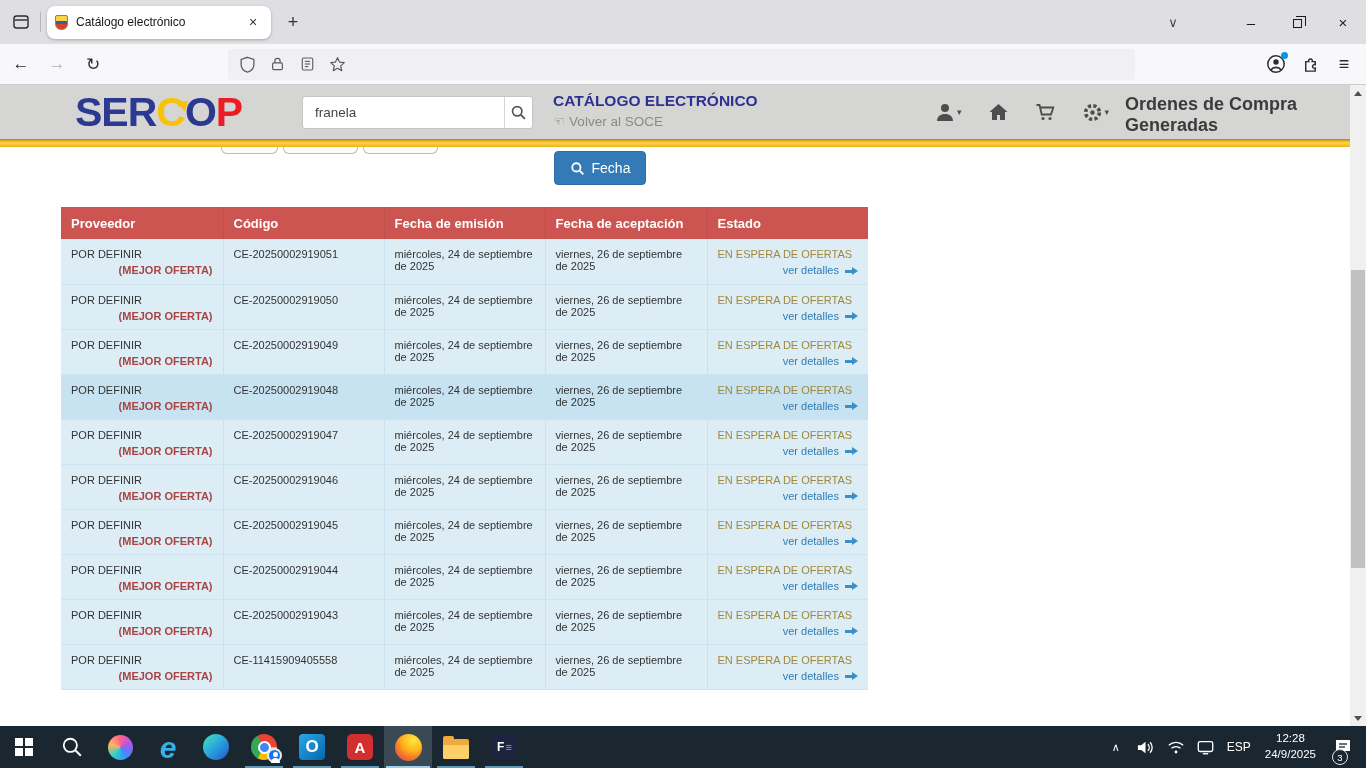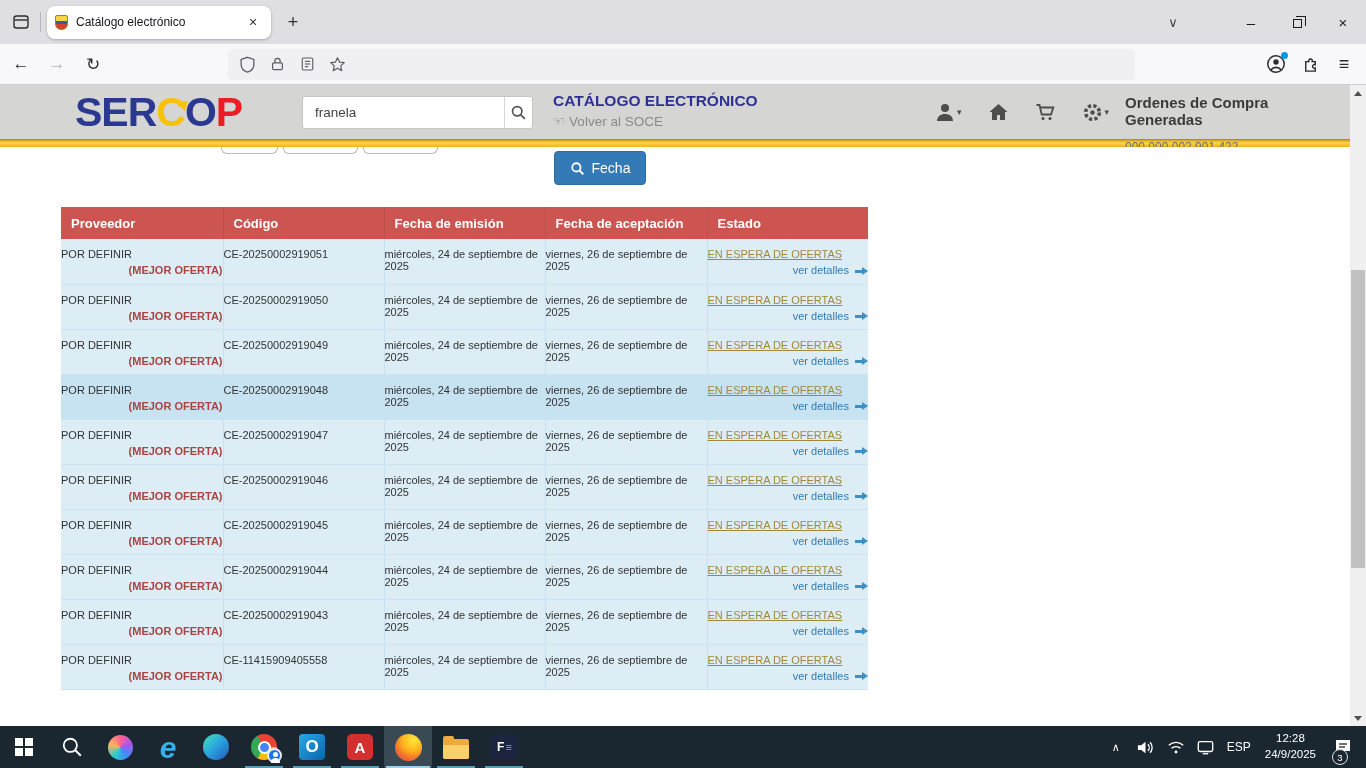--- a/index.html
+++ b/index.html
@@ -43,39 +43,39 @@
   .hdr-search { position:absolute; left:302px; top:11px; width:231px; height:33px; background:#fff; border:1px solid #c5c5c5; border-radius:3px; display:flex; }
   .hdr-search input { flex:1; border:none; outline:none; font-size:13.5px; color:#444; padding:4px 12px; font-family:"Liberation Sans", sans-serif; background:transparent; }
   .hdr-search-btn { width:38px; border-left:1px solid #d5d5d5; display:flex; align-items:center; justify-content:center; }
   .hdr-title-block { position:absolute; left:553px; top:7px; }
   .hdr-title { font-size:15.5px; font-weight:bold; color:#2e3192; }
   .hdr-sub { font-size:13.5px; color:#8a8a8a; margin-top:3px; display:flex; align-items:center; gap:4px; }
   .hdr-icons { position:absolute; left:935px; top:0; height:54px; display:flex; align-items:center; }
   .hdr-ic-btn { display:flex; align-items:center; justify-content:center; margin-right:26px; color:#4d4d4d; }
   .caret { font-size:9px; color:#4d4d4d; margin-left:2px; }
   .orders-block { position:absolute; left:1125px; top:9px; width:215px; }
-  .orders-label { font-size:15px; font-weight:bold; color:#3b3b3b; }
+  .orders-label { font-size:18px; font-weight:bold; color:#3b3b3b; }
   .orders-number { font-size:12px; color:#6d6d6d; margin-top:12px; }
 
   .yellow-bar { height:8px; background:linear-gradient(#d99c10, #fbd44c 40%, #edb41d); border-top:1px solid #c18c08; }
 
   
   .content { position:relative; height:579px; background:#fff; }
   .cutoff-btn { position:absolute; top:0; height:7px; background:#fdfdfd; border:1px solid #bbb; border-top:none; border-radius:0 0 6px 6px; }
   .buscar-btn { position:absolute; left:554px; top:4px; width:92px; height:34px; background:#337ab7; border:1px solid #2e6da4; border-radius:4px; color:#fff; font-size:14px; display:flex; align-items:center; justify-content:center; gap:7px; }
 
   table.orders { position:absolute; left:61px; top:60px; width:807px; border-collapse:collapse; table-layout:fixed; }
   table.orders th { background:#cd5551; color:#fff; font-size:13px; font-weight:bold; text-align:left; padding:8px 10px; border-right:1px solid #bf4f4b; height:32px; }
   table.orders th:last-child { border-right:none; }
-  table.orders td { background:#dcedf6; font-size:11px; color:#333; vertical-align:top; padding:9px 0 5px; border-right:1px solid #c9e0ee; border-bottom:1px solid #cde3f0; height:45px; }
+  table.orders td { background:#dcedf6; font-size:11px; color:#333; vertical-align:top; padding:9px 10px 5px; border-right:1px solid #c9e0ee; border-bottom:1px solid #cde3f0; height:45px; }
   table.orders td:last-child { border-right:none; }
   table.orders tr.hovered td { background:#c7e2f1; }
   .col-prov { width:162px; } .col-cod { width:161px; } .col-fe { width:161px; } .col-fa { width:162px; } .col-est { width:161px; }
   .oferta { display:block; text-align:right; color:#a94442; font-weight:bold; margin-top:4px; }
-  .estado-txt { color:#a0893d; display:block;text-decoration:underline; }
+  .estado-txt { color:#a0893d; display:block; }
   .detalles-line { display:block; text-align:right; margin-top:4px; }
   .detalles-line a { color:#2f7cb5; text-decoration:none; cursor:pointer;text-align:right; }
   .arr { display:inline-block; width:8px; height:3px; background:#3c90c6; position:relative; margin-left:6px; margin-right:5px; vertical-align:middle; }
   .arr::after { content:""; position:absolute; right:-5px; top:-3px; border-left:6px solid #3c90c6; border-top:4.5px solid transparent; border-bottom:4.5px solid transparent; }
 
   
   .page-scrollbar { position:absolute; right:0; top:85px; width:16px; height:641px; background:#f0f0f0; z-index:5; }
   .sb-arrow { position:absolute; left:0; width:16px; height:16px; display:flex; align-items:center; justify-content:center; }
   .sb-tri-up { width:0; height:0; border-left:4px solid transparent; border-right:4px solid transparent; border-bottom:5px solid #505050; }
   .sb-tri-down { width:0; height:0; border-left:4px solid transparent; border-right:4px solid transparent; border-top:5px solid #505050; }

